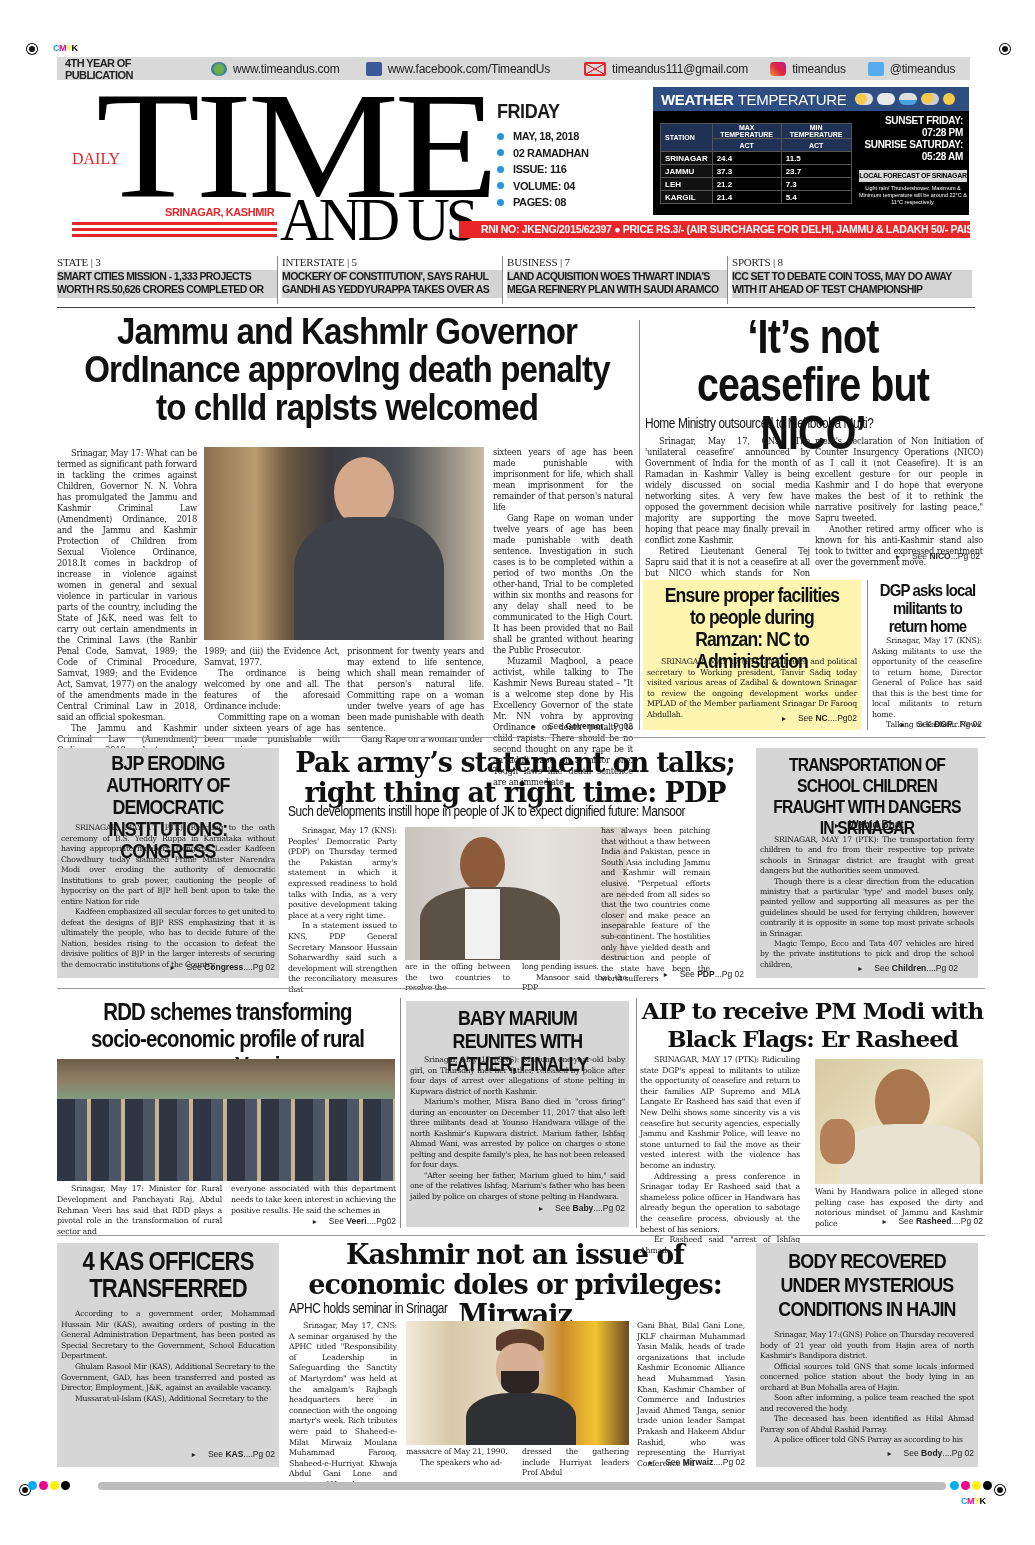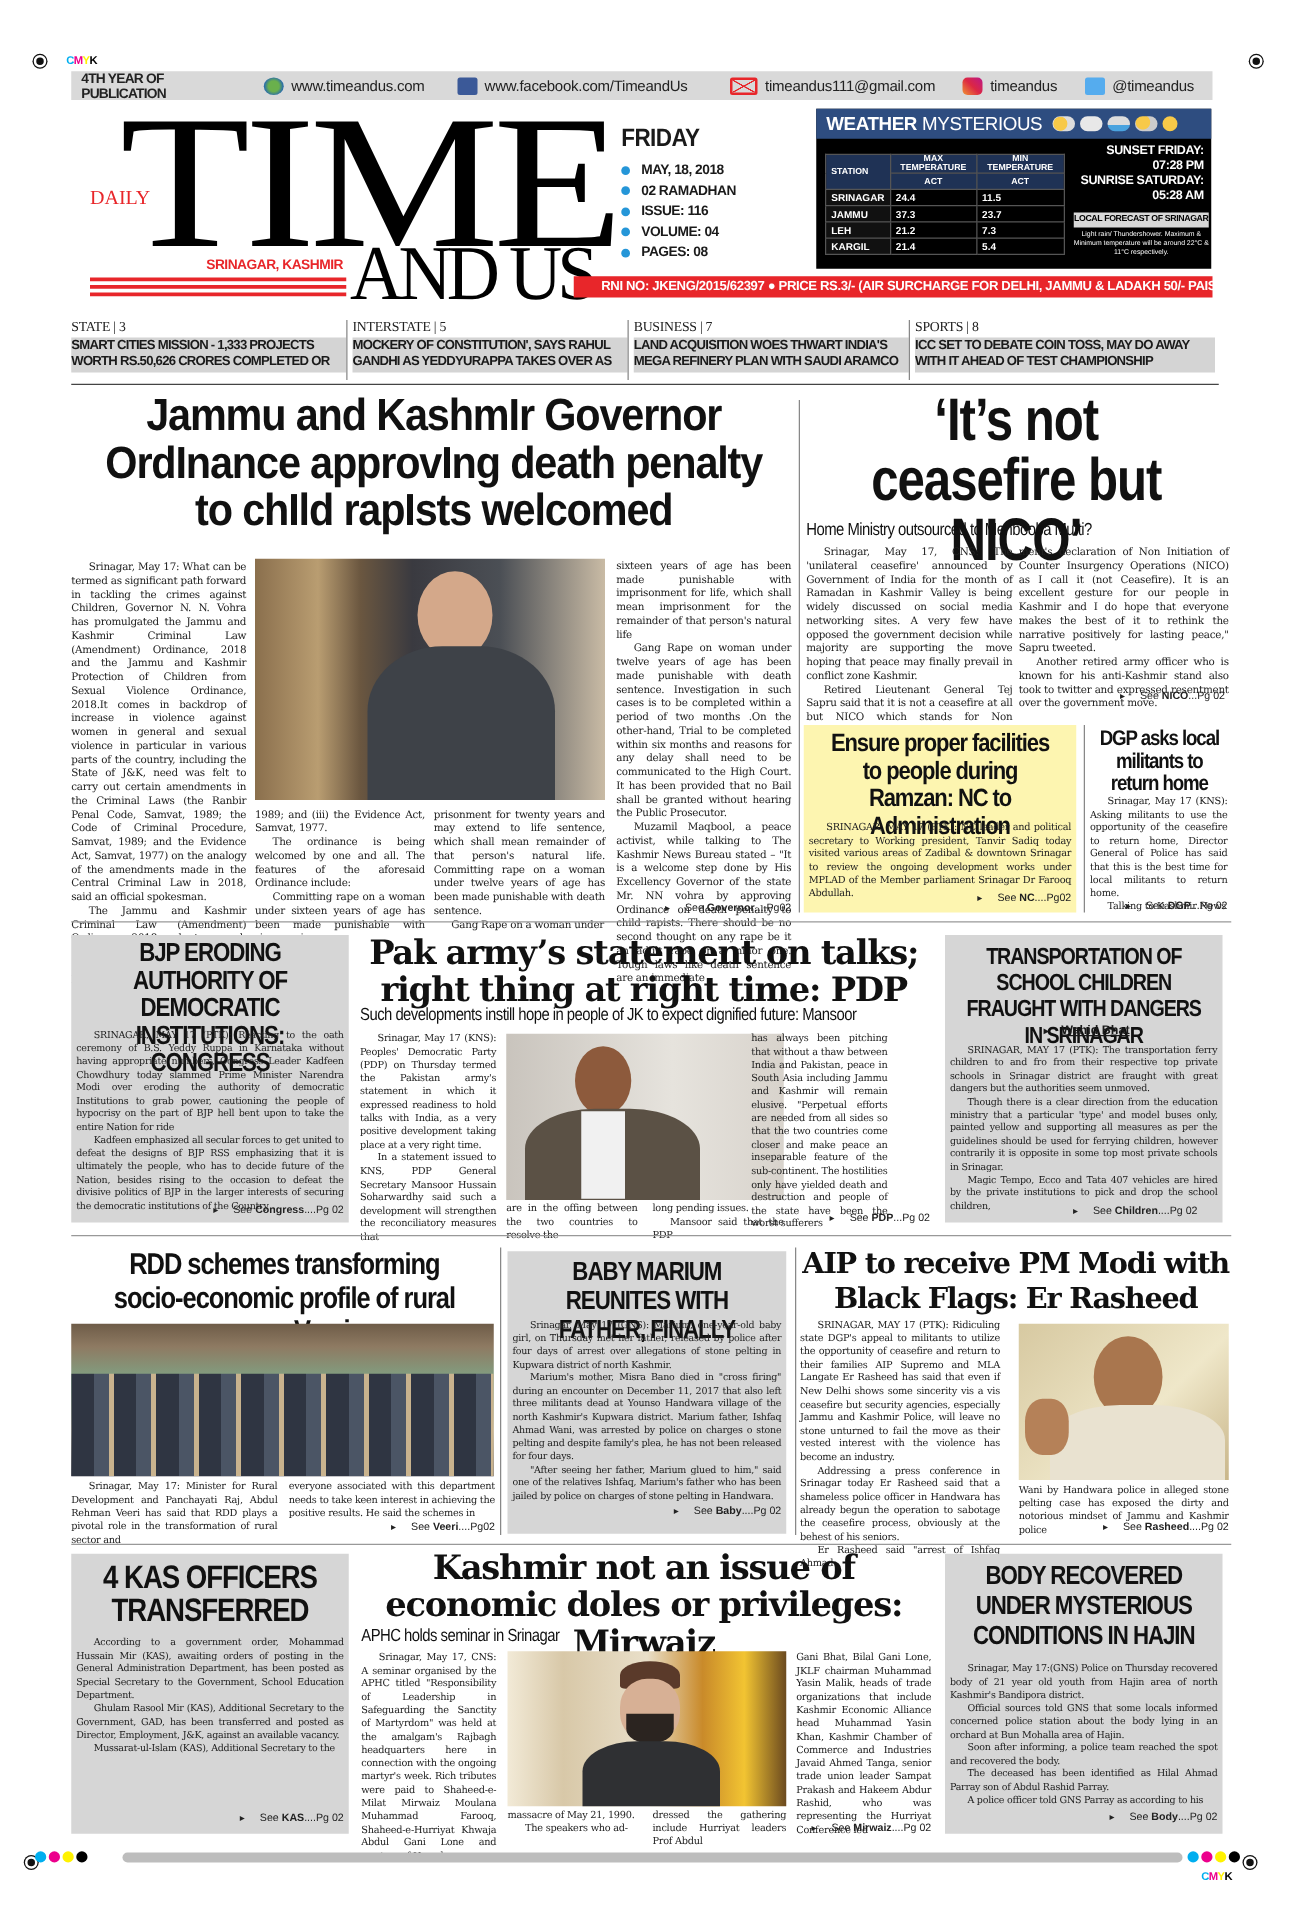--- a/index.html
+++ b/index.html
@@ -106,21 +106,21 @@
   <li>MAY, 18, 2018</li>
   <li>02 RAMADHAN</li>
   <li>ISSUE: 116</li>
   <li>VOLUME: 04</li>
   <li>PAGES: 08</li>
 </ul>
 
 <div class="abs weather">
   <div class="wtitle">
     <b>WEATHER</b>
-      <span style="font-weight:normal">MYSTERIOUS</span>
+      <span style="font-weight:normal">TEMPERATURE</span>
     <span class="wicons">
       <span style="background:radial-gradient(circle at 35% 50%,#f7c948 40%,#ddd 45%)"></span>
       <span style="background:#e8e8e8"></span>
       <span style="background:linear-gradient(#ddd 60%,#4aa3df 60%)"></span>
       <span style="background:radial-gradient(circle at 35% 40%,#f7c948 40%,#ccc 45%)"></span>
       <span style="background:#f7c948;width:12px;border-radius:50%"></span>
     </span>
   </div>
   <table class="wtable">
     <tbody>

